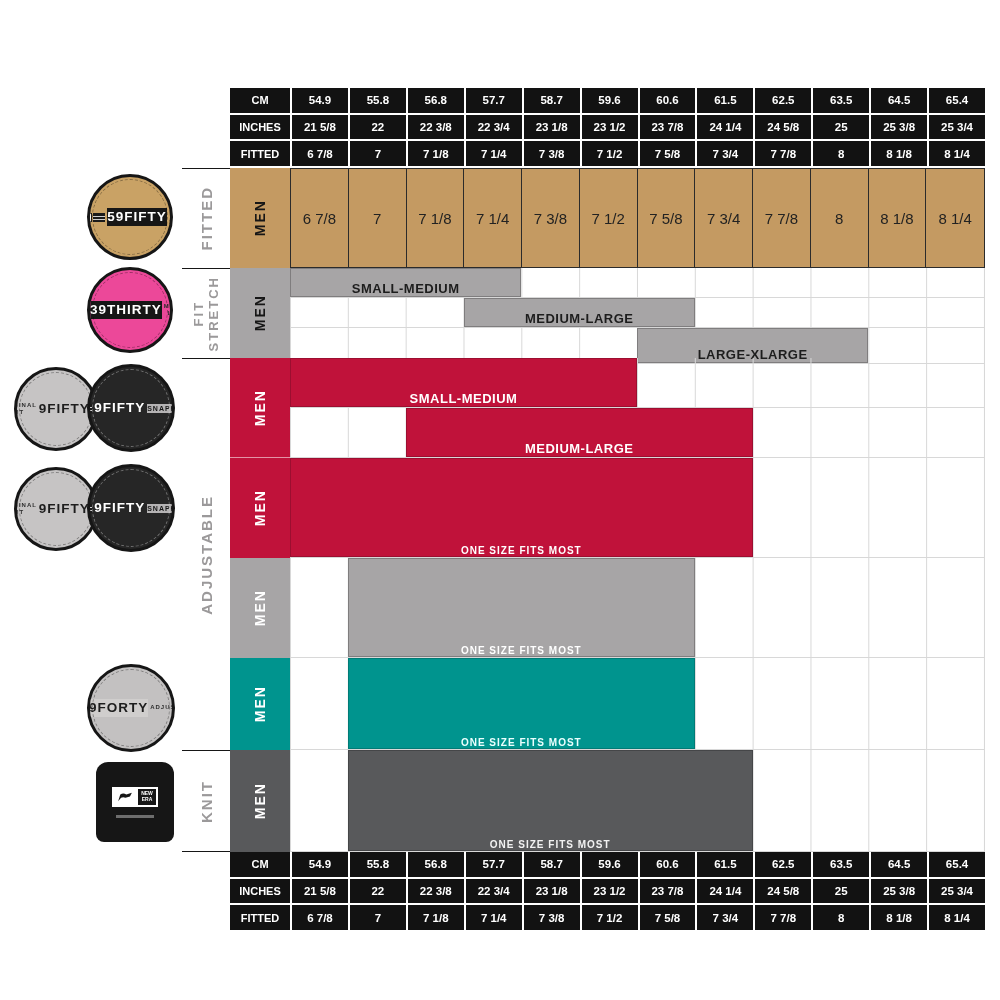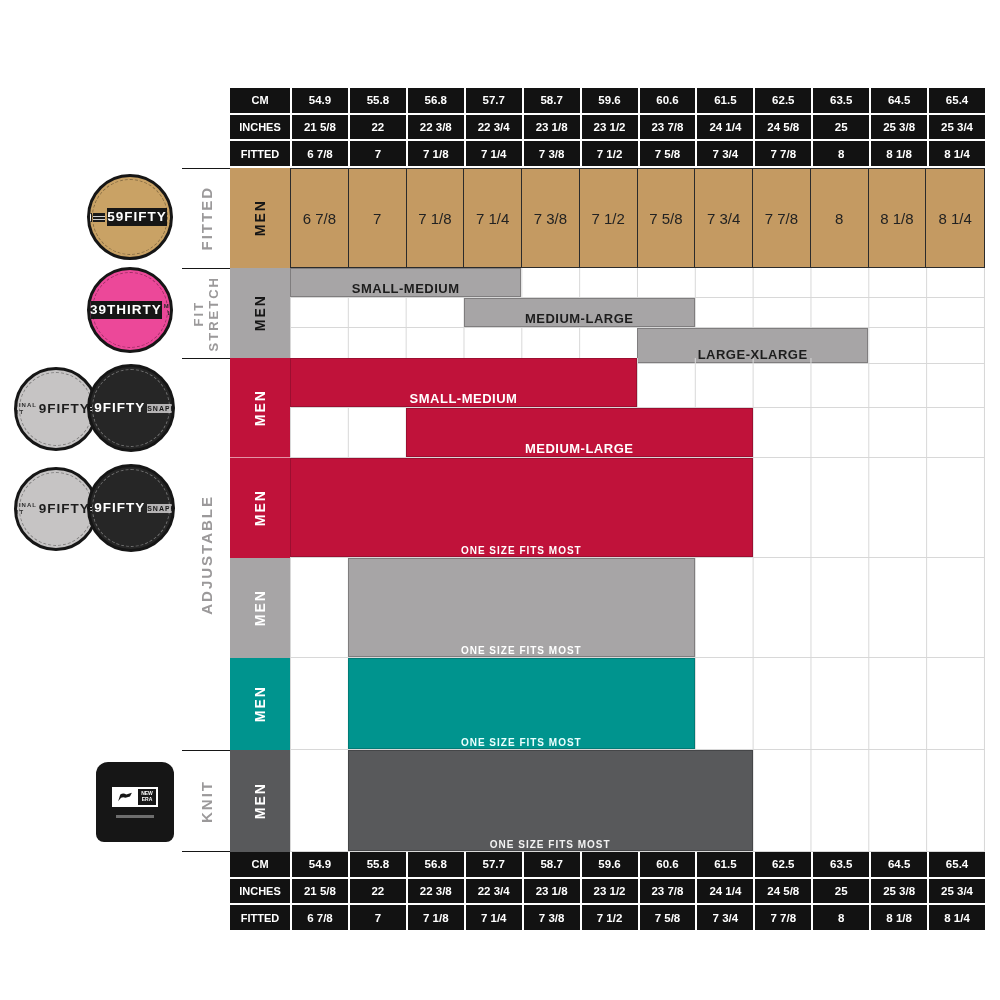--- a/index.html
+++ b/index.html
@@ -157,20 +157,32 @@
             <path d="M2 12 L4.5 4 Q8 2 11.5 4 L10.5 8 Q8 6.4 5.4 8 Z M11.5 4 L18 2 L15.8 6.4 L10.5 8 Z" fill="#161616"></path>
           </svg>
         </span>
       <span class="e"></span>
     </span>
     <div class="band wh">9FIFTY</div>
     <div class="subband lt">SNAPBACK</div>
   </div>
 
 
+  <div class="badge" style="left:87px;top:664px;width:88px;height:88px;background:#c3c1c1">
+    <span class="nelogo">
+      <span class="f">
+          <svg viewBox="0 0 20 14">
+            <path d="M2 12 L4.5 4 Q8 2 11.5 4 L10.5 8 Q8 6.4 5.4 8 Z M11.5 4 L18 2 L15.8 6.4 L10.5 8 Z" fill="#161616"></path>
+          </svg>
+        </span>
+      <span class="e"></span>
+    </span>
+    <div class="band lt">9FORTY</div>
+    <div class="tiny">ADJUSTABLE</div>
+  </div>
 
   <div class="patch" style="left:96px;top:762px;width:78px;height:80px">
     <div class="logobox">
       <span class="lb-f">
           <svg viewBox="0 0 20 14">
             <path d="M2 12 L4.5 4 Q8 2 11.5 4 L10.5 8 Q8 6.4 5.4 8 Z M11.5 4 L18 2 L15.8 6.4 L10.5 8 Z" fill="#161616"></path>
           </svg>
         </span>
       <span class="lb-e">NEW ERA</span>
     </div>

